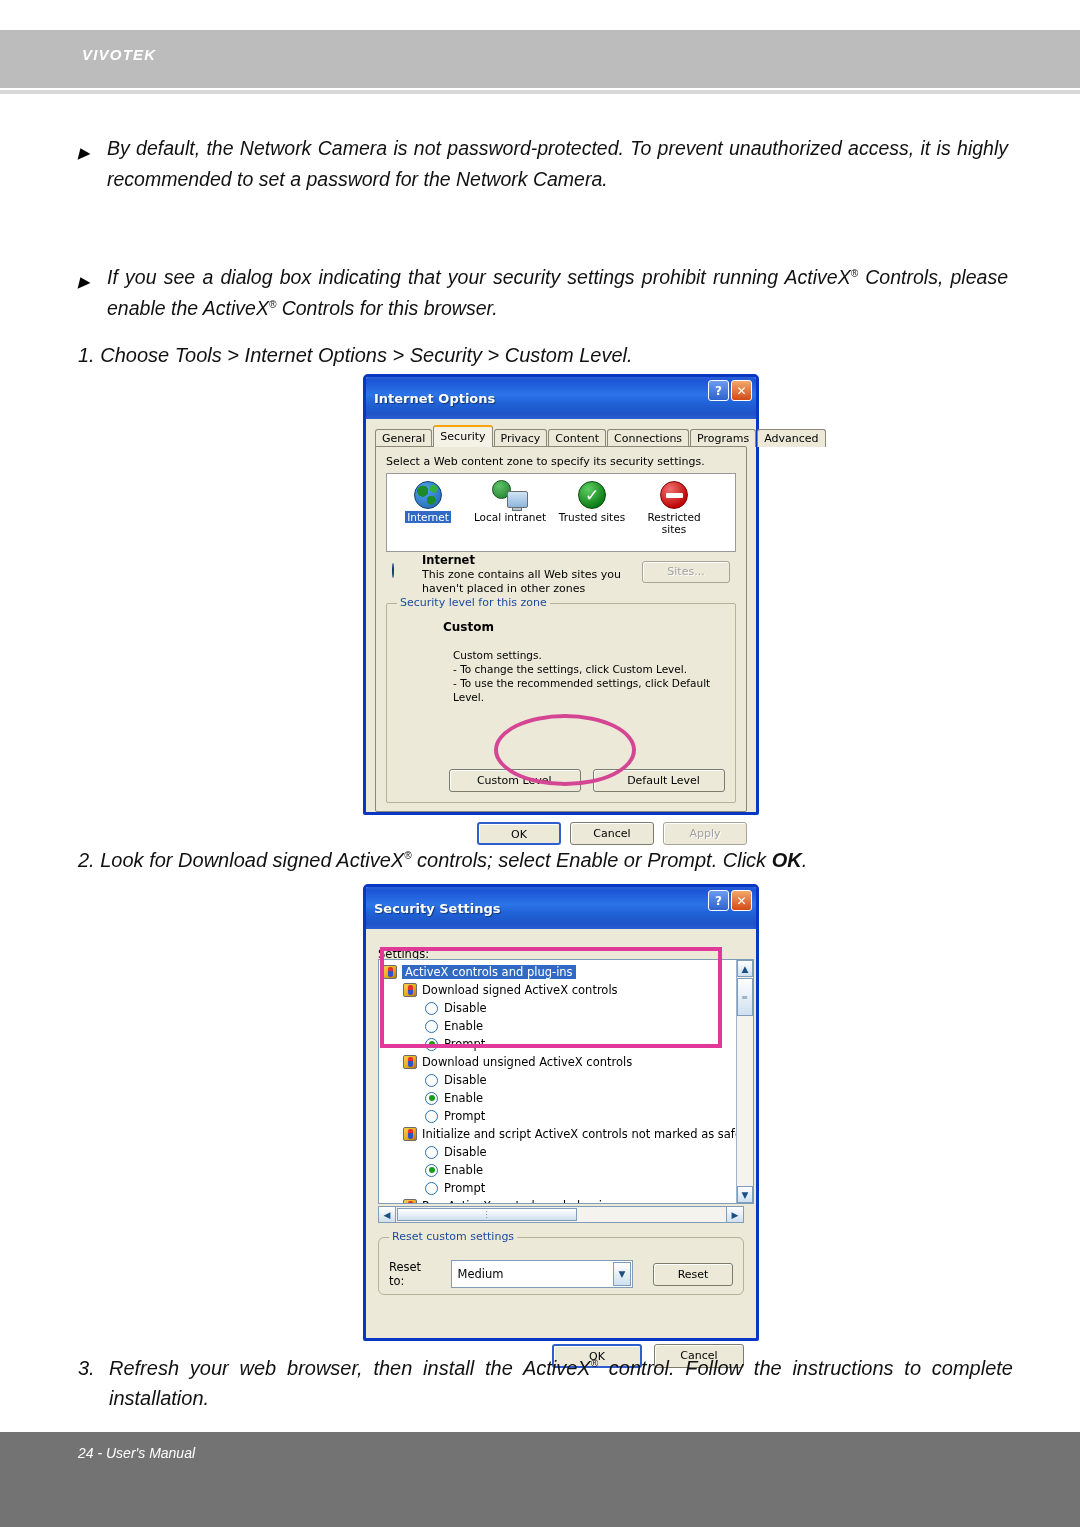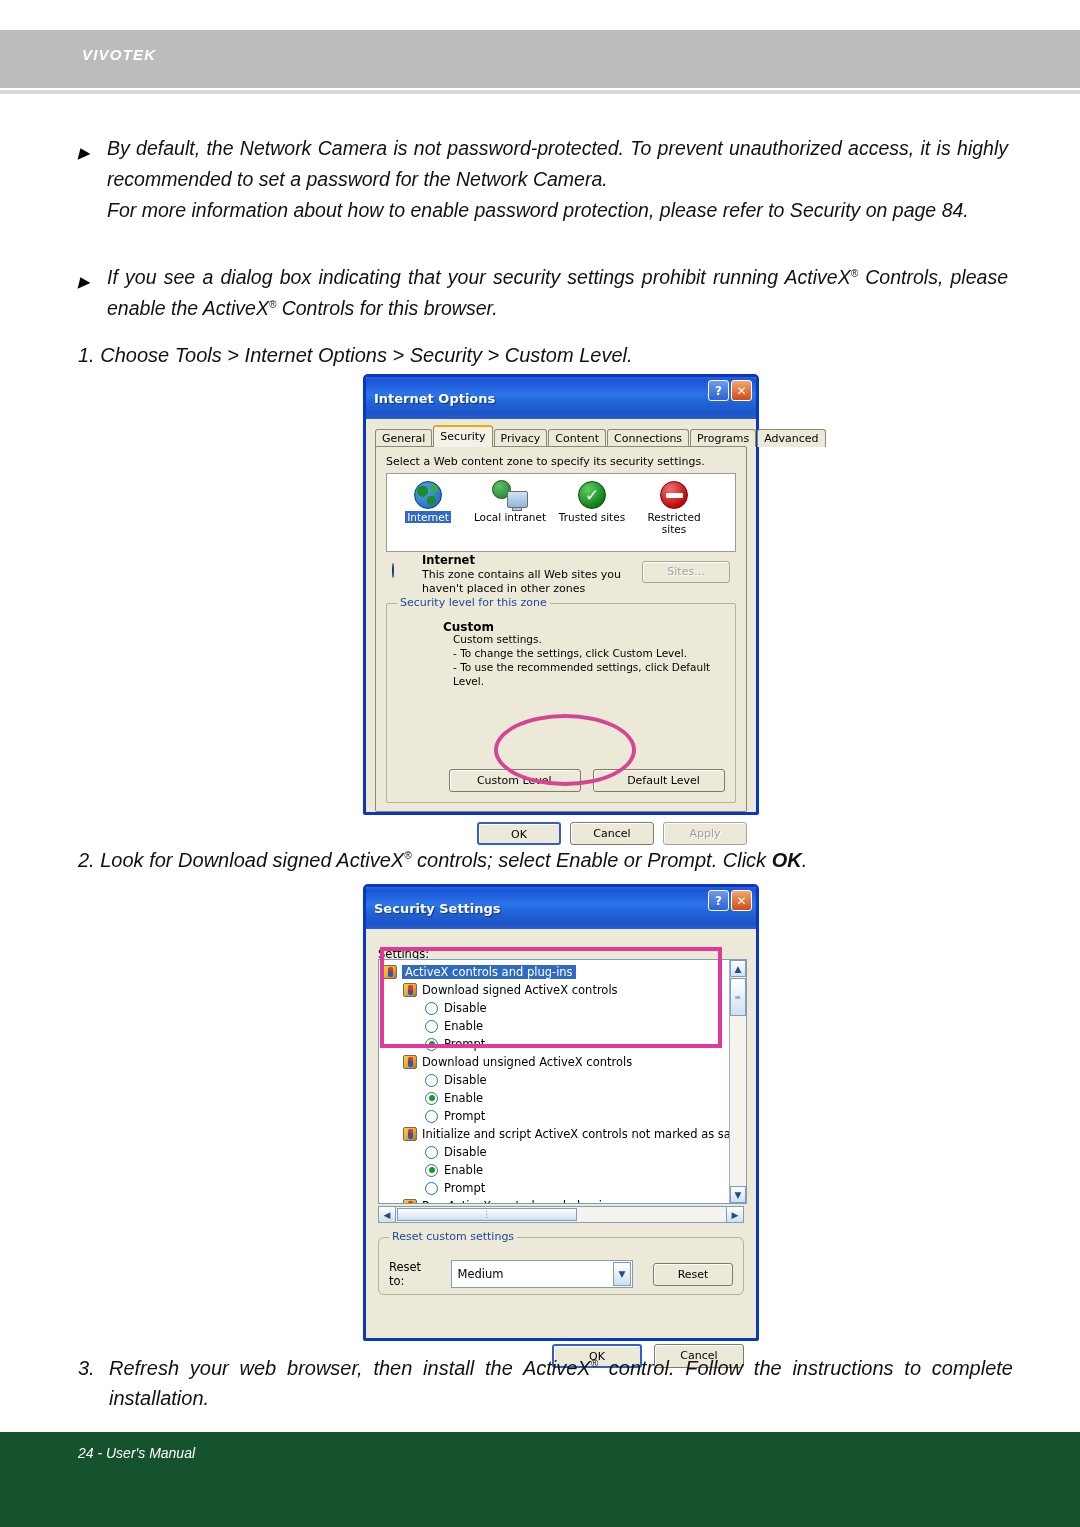--- a/index.html
+++ b/index.html
@@ -19,21 +19,21 @@
     position:absolute;left:82px;top:16px;
     color:#ffffff;font-style:italic;font-weight:bold;
     font-size:15px;letter-spacing:1.2px;
   }
   .header-rule{
     position:absolute;left:0;top:90px;width:1080px;height:4px;
     background:#d8d8d8;
   }
   .page-footer{
     position:absolute;left:0;top:1432px;width:1080px;height:95px;
-    background:#14532d;
+    background:#737373;
   }
   .page-footer .folio{
     position:absolute;left:78px;top:13px;
     color:#ffffff;font-style:italic;font-size:14px;
   }
 
   
   .content{position:absolute;left:0;top:0;width:1080px;height:1527px;}
 
   .bullet-block{
@@ -184,39 +184,39 @@
 
   .group{
     position:absolute;left:10px;top:156px;right:10px;bottom:8px;
     border:1px solid #b5b19b;border-radius:2px;
   }
   .group-legend{
     position:absolute;left:10px;top:-8px;background:#ece9d8;
     padding:0 3px;color:#1b4a9c;font-size:11px;
   }
   .lvl-title{position:absolute;left:56px;top:16px;font-weight:bold;font-size:12px;}
-  .lvl-lines{position:absolute;left:66px;top:28px;font-size:10.5px;line-height:14px;}
+  .lvl-lines{position:absolute;left:66px;top:44px;font-size:10.5px;line-height:14px;}
 
   .lvl-buttons{position:absolute;right:10px;bottom:10px;display:flex;gap:12px;}
   .lvl-buttons .btn{width:132px;height:23px;line-height:21px;padding-left:9px;}
 
   .dialog-footer{
     position:absolute;right:9px;bottom:9px;display:flex;gap:9px;
   }
   .dialog-footer .btn{width:84px;height:23px;line-height:21px;}
 
   .pink-ellipse{
     position:absolute;border:4px solid #d44694;border-radius:50%;
     background:transparent;pointer-events:none;
   }
 
   
   .ss-label{position:absolute;left:12px;top:10px;font-size:11.5px;margin-top:8px;}
   .ss-list{
-    position:absolute;left:12px;top:30px;right:9px;height:245px;
+    position:absolute;left:12px;top:30px;right:2px;height:245px;
     background:#fff;border:1px solid #7f9db9;box-sizing:border-box;
     overflow:hidden;
   }
   .ss-rows{position:absolute;left:0;top:0;right:17px;bottom:0;padding:3px 0 0 4px;}
   .ss-row{height:18px;display:flex;align-items:center;font-size:11.5px;white-space:nowrap;}
   .ss-row.lvl0{padding-left:0;}
   .ss-row.lvl1{padding-left:20px;}
   .ss-row.lvl2{padding-left:42px;}
   .ss-row .sel{background:#316ac5;color:#fff;padding:0 3px;}
   .cat-icon{
@@ -310,21 +310,20 @@
   <div class="brand">VIVOTEK</div>
 </div>
 <div class="header-rule"></div>
 
 <div class="content">
 
   <div class="bullet-block" id="bullet-1">
     <span class="arrow">▶</span>
     <span class="btext">
       <p>By default, the Network Camera is not password-protected. To prevent unauthorized access, it is highly recommended to set a password for the Network Camera.</p>
-      <p>For more information about how to enable password protection, please refer to Security on page 84.</p>
     </span>
   </div>
 
   <div class="bullet-block" id="bullet-2">
     <span class="arrow">▶</span>
     <span class="btext">
       <p><span>If you see a dialog box indicating that your security settings prohibit running ActiveX</span><sup class="reg">®</sup> <span>Controls, please enable the ActiveX</span><sup class="reg">®</sup><span> Controls for this browser.</span></p>
     </span>
   </div>
 

